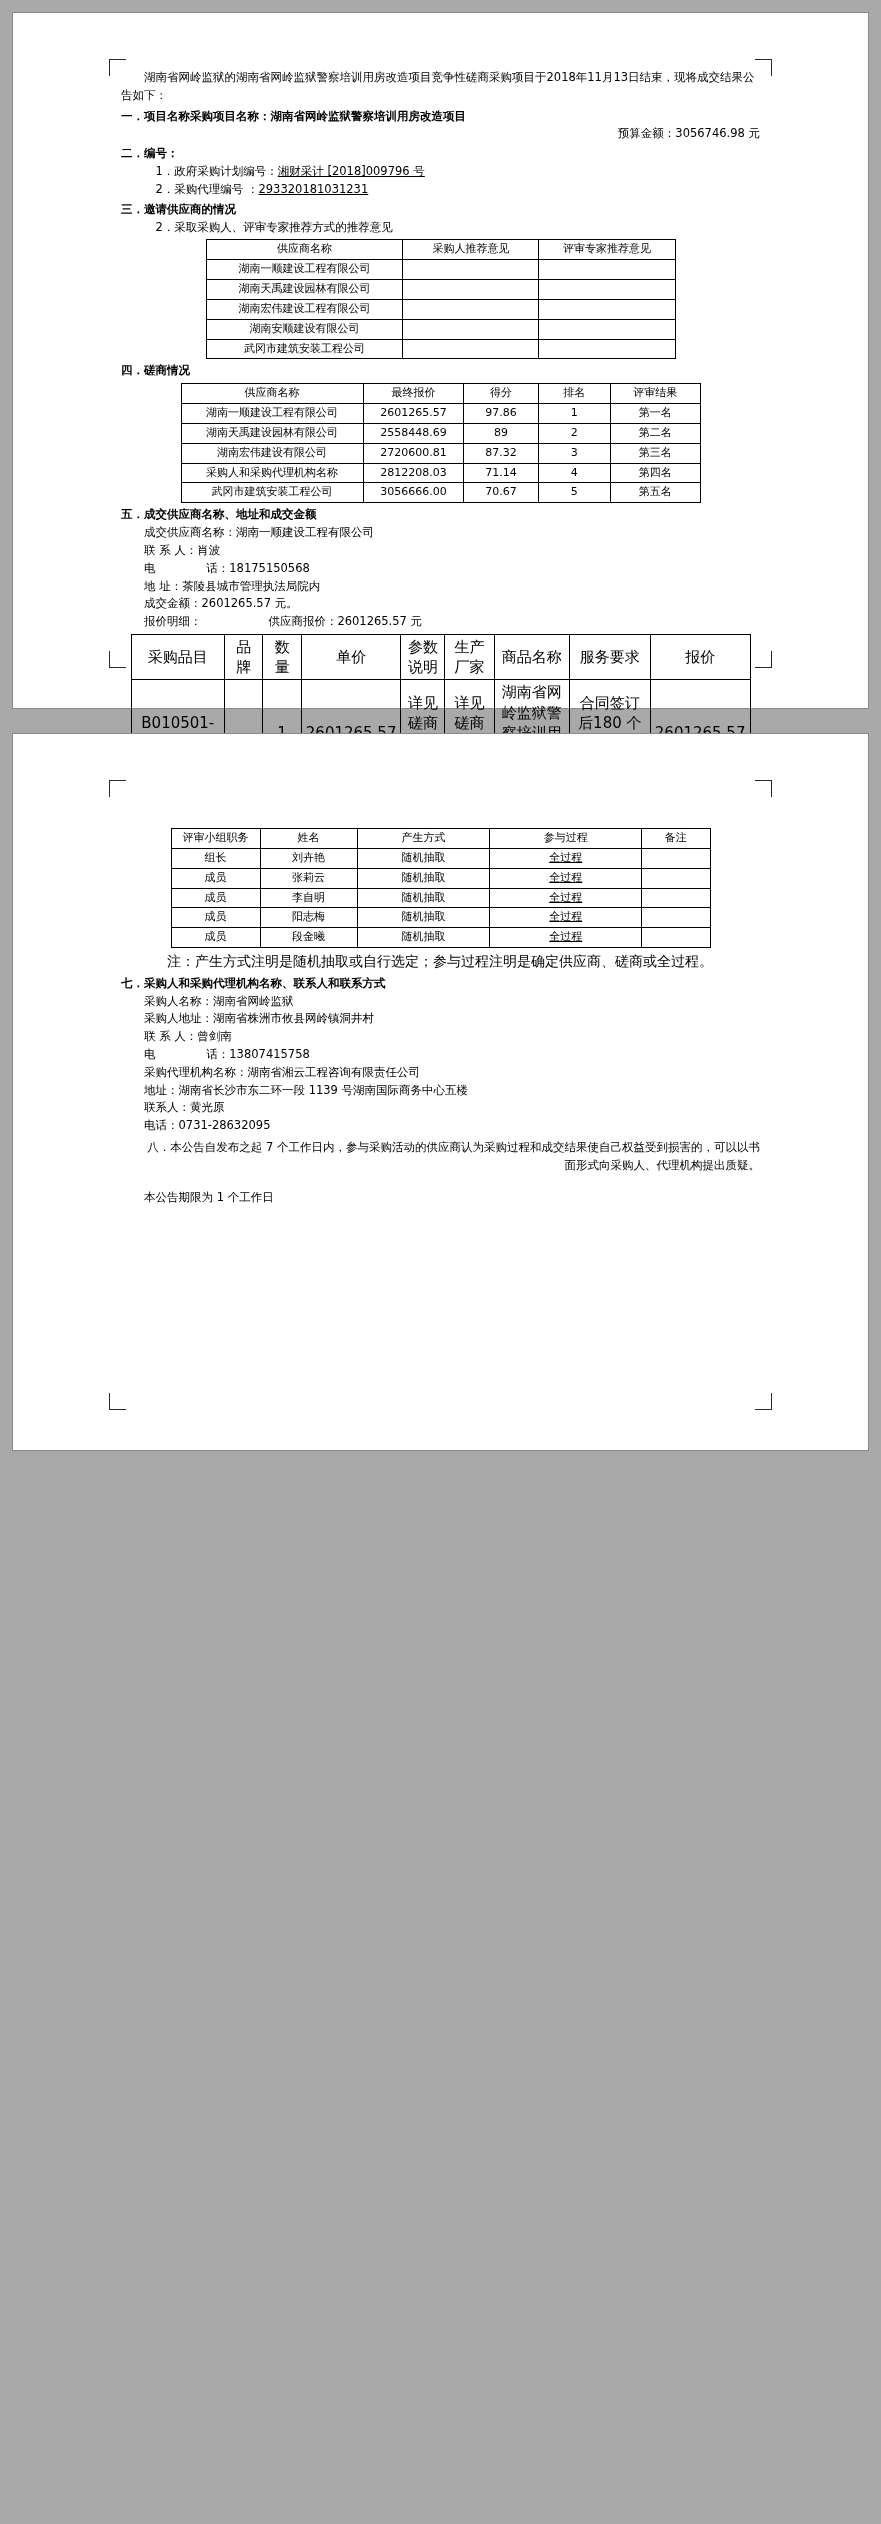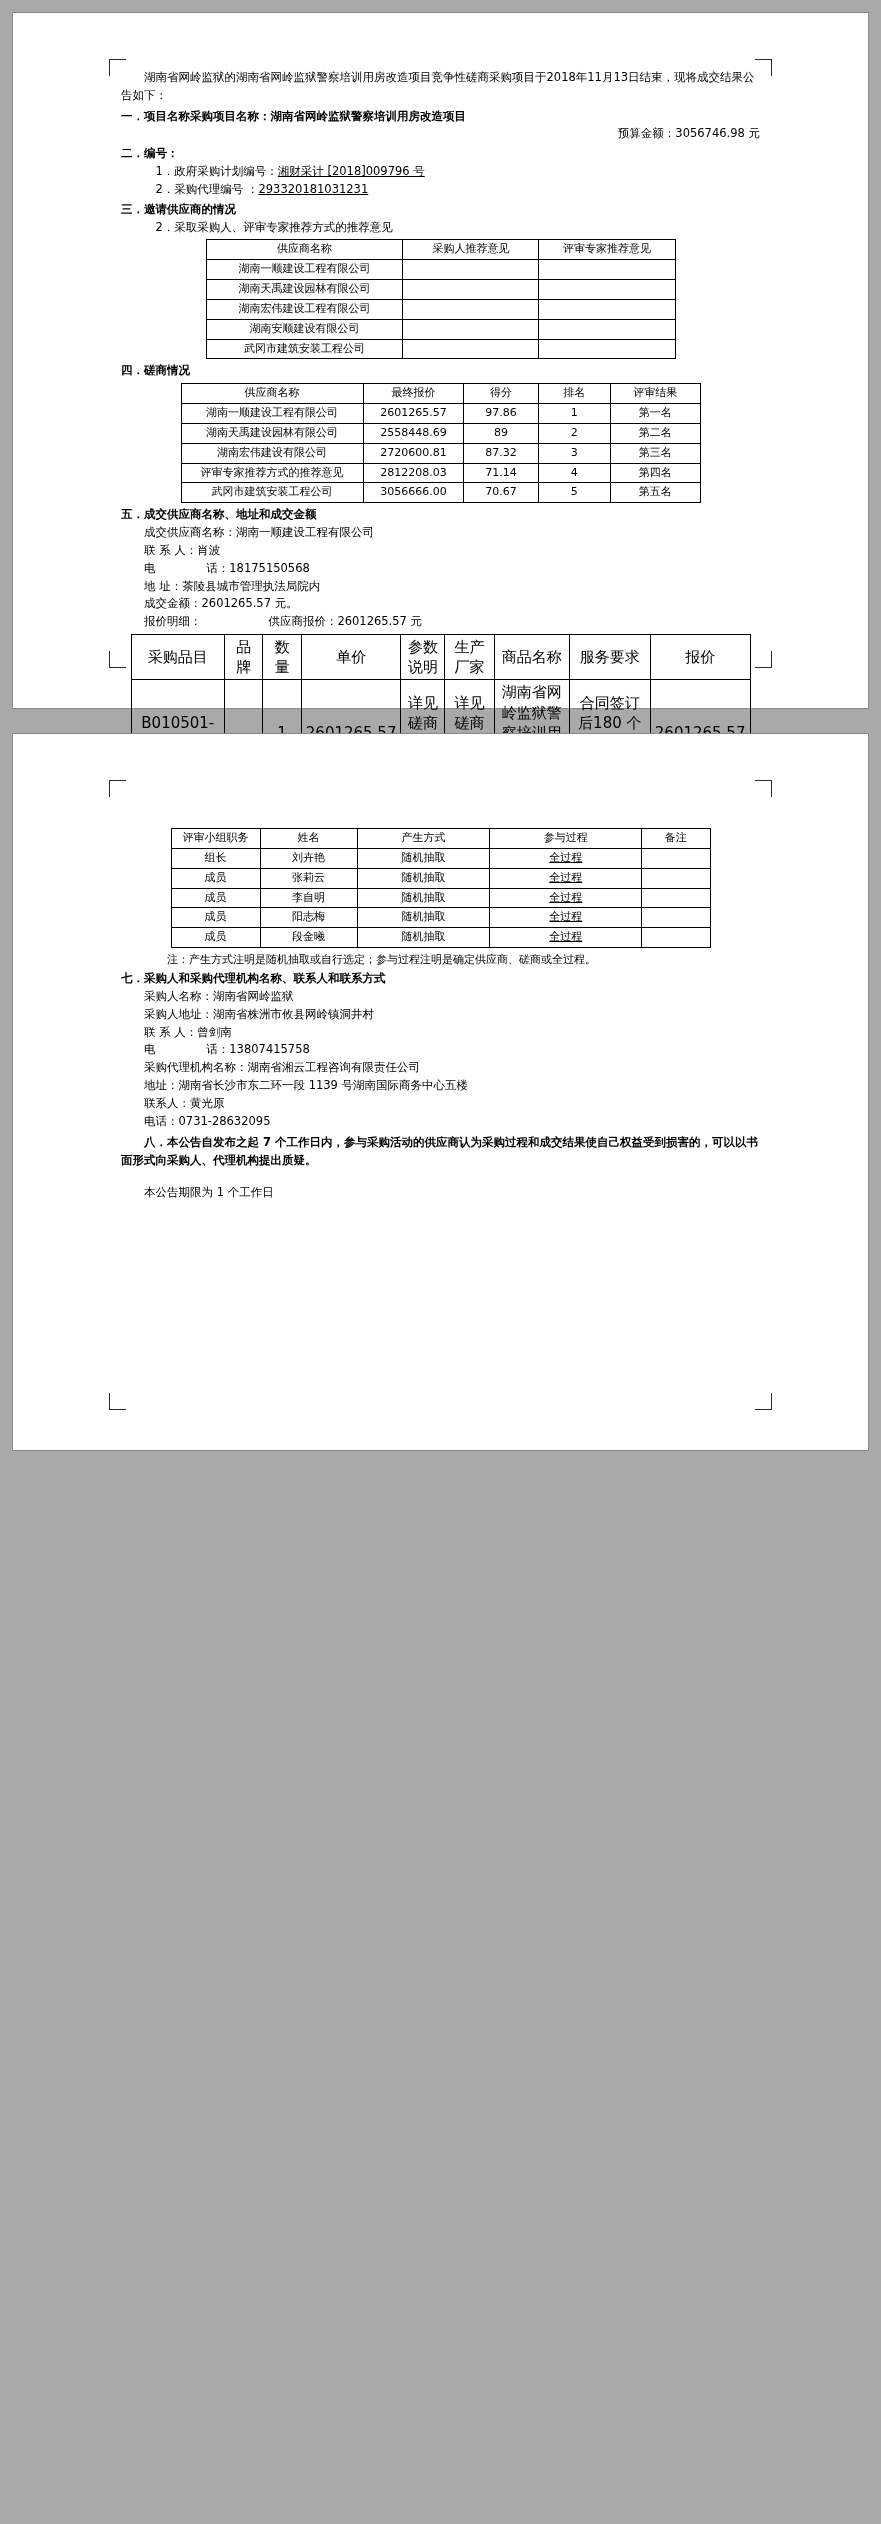--- a/index.html
+++ b/index.html
@@ -100,23 +100,23 @@
   .t-quote .tall td { height: 66px; }
 
   .t-panel { width: 540px; }
   .t-panel .c-role { width: 84px; }
   .t-panel .c-name { width: 92px; }
   .t-panel .c-way { width: 130px; }
   .t-panel .c-part { width: 150px; }
   .t-panel .c-note { width: 62px; }
   .t-panel .udl { text-decoration: underline; }
 
-  .note { margin: 2px 0 2px 46px; font-size: 11px; }
+  .note { margin: 2px 0 2px 46px; font-size: 14px; }
   .tail { margin-top: 14px; margin-left: 2.0em; }
-  .para-bold { font-weight: bold; text-indent: 2em; margin-top: 4px; }
+  .para-bold { font-weight: normal; text-indent: 2em; margin-top: 4px; text-align: right; }
 </style>
 </head>
 <body>
 
 <div class="viewport">
 
   <div class="page page-1">
     <span class="mark tl"></span>
     <span class="mark tr"></span>
     <span class="mark bl"></span>
@@ -207,21 +207,21 @@
             <td class="cres">第二名</td>
           </tr>
           <tr>
             <td class="cname">湖南宏伟建设有限公司</td>
             <td class="cprice">2720600.81</td>
             <td class="cscore">87.32</td>
             <td class="crank">3</td>
             <td class="cres">第三名</td>
           </tr>
           <tr>
-            <td class="cname">评审专家推荐方式的推荐意见</td>
+            <td class="cname">采购人和采购代理机构名称</td>
             <td class="cprice">2812208.03</td>
             <td class="cscore">71.14</td>
             <td class="crank">4</td>
             <td class="cres">第四名</td>
           </tr>
           <tr>
             <td class="cname">武冈市建筑安装工程公司</td>
             <td class="cprice">3056666.00</td>
             <td class="cscore">70.67</td>
             <td class="crank">5</td>

